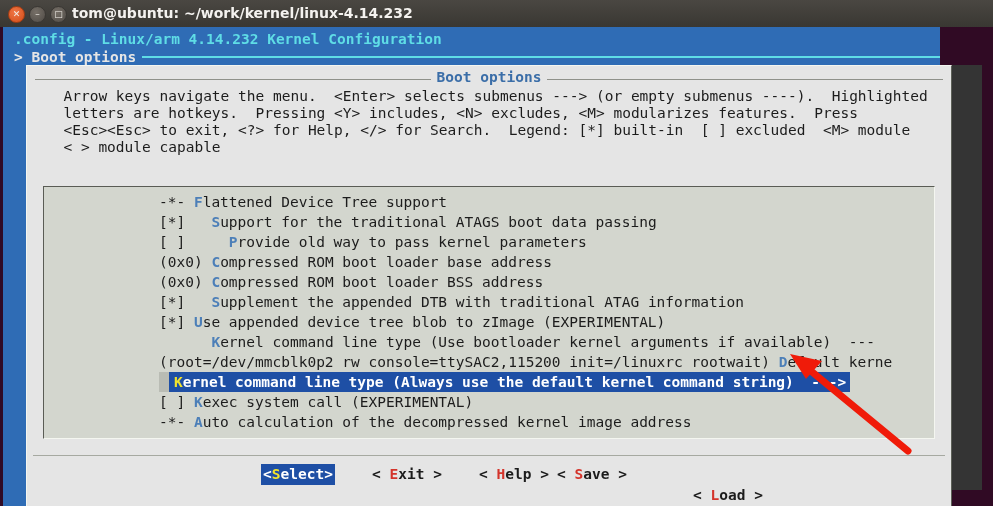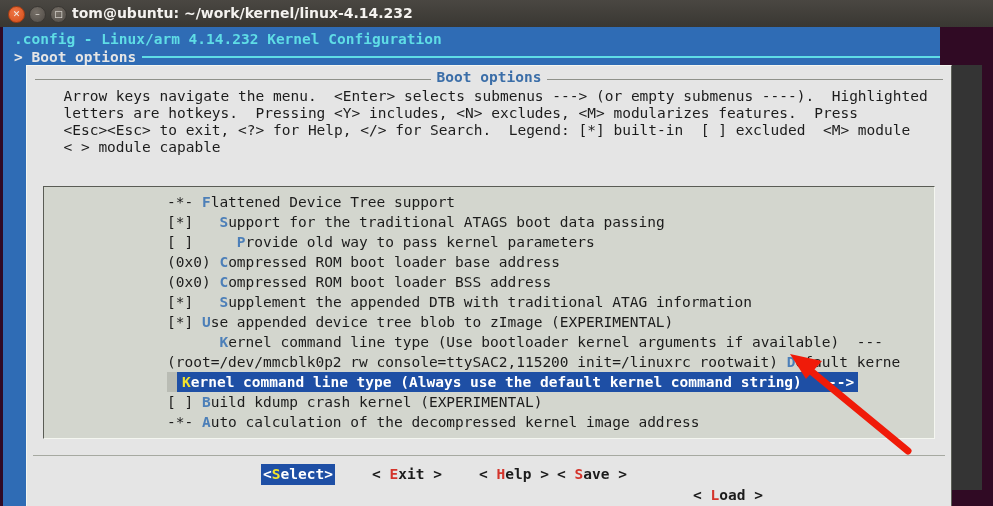--- a/index.html
+++ b/index.html
@@ -135,21 +135,21 @@
     width: 892px; height: 253px;
     border-top: 1px solid #5a5c55;
     border-left: 1px solid #5a5c55;
     border-right: 1px solid #f4f6f0;
     border-bottom: 1px solid #f4f6f0;
     background: #d3d6ce;
     box-sizing: border-box;
     overflow: hidden;
   }
   #listinner {
-    position: absolute; left: 12px; top: 5px;
+    position: absolute; left: 4px; top: 5px;
     width: 890px;
   }
   .row {
     position: relative;
     height: 20px; line-height: 20px;
     font-size: 14.5px;
     color: #1c1c1c;
     white-space: pre;
     padding-left: 111px;
     box-sizing: border-box;
@@ -264,21 +264,21 @@
             <div class="row clip"><span>-*- </span><span class="hot">F</span><span>lattened Device Tree support</span></div>
             <div class="row clip"><span>[*]   </span><span class="hot">S</span><span>upport for the traditional ATAGS boot data passing</span></div>
             <div class="row clip"><span>[ ]     </span><span class="hot">P</span><span>rovide old way to pass kernel parameters</span></div>
             <div class="row clip"><span>(0x0) </span><span class="hot">C</span><span>ompressed ROM boot loader base address</span></div>
             <div class="row clip"><span>(0x0) </span><span class="hot">C</span><span>ompressed ROM boot loader BSS address</span></div>
             <div class="row clip"><span>[*]   </span><span class="hot">S</span><span>upplement the appended DTB with traditional ATAG information</span></div>
             <div class="row clip"><span>[*] </span><span class="hot">U</span><span>se appended device tree blob to zImage (EXPERIMENTAL)</span></div>
             <div class="row clip"><span>      </span><span class="hot">K</span><span>ernel command line type (Use bootloader kernel arguments if available)  ---</span></div>
             <div class="row clip"><span>(root=/dev/mmcblk0p2 rw console=ttySAC2,115200 init=/linuxrc rootwait) </span><span class="hot">D</span><span>efault kerne</span></div>
             <div class="row clip sel"><span class="sel-cursor"></span><span class="sel-bar"><span></span><span class="hot">K</span><span>ernel command line type (Always use the default kernel command string)  ---&gt;</span></span></div>
-            <div class="row clip"><span>[ ] </span><span class="hot">B</span><span>uild kdump crash kernel (EXPERIMENTAL)</span></div>
+            <div class="row clip"><span>[ ] </span><span class="hot">K</span><span>exec system call (EXPERIMENTAL)</span></div>
             <div class="row clip"><span>-*- </span><span class="hot">A</span><span>uto calculation of the decompressed kernel image address</span></div>
           </div>
       </div>
 
       <div id="btnsep"></div>
       <div id="btnbar">
           <div id="mbtn-select" class="mbtn active"><span>&lt;</span><span class="hot">S</span><span>elect</span><span>&gt;</span></div>
           <div id="mbtn-exit" class="mbtn"><span>&lt; </span><span class="hot">E</span><span>xit</span><span> &gt;</span></div>
           <div id="mbtn-help" class="mbtn"><span>&lt; </span><span class="hot">H</span><span>elp</span><span> &gt;</span></div>
           <div id="mbtn-save" class="mbtn"><span>&lt; </span><span class="hot">S</span><span>ave</span><span> &gt;</span></div>

